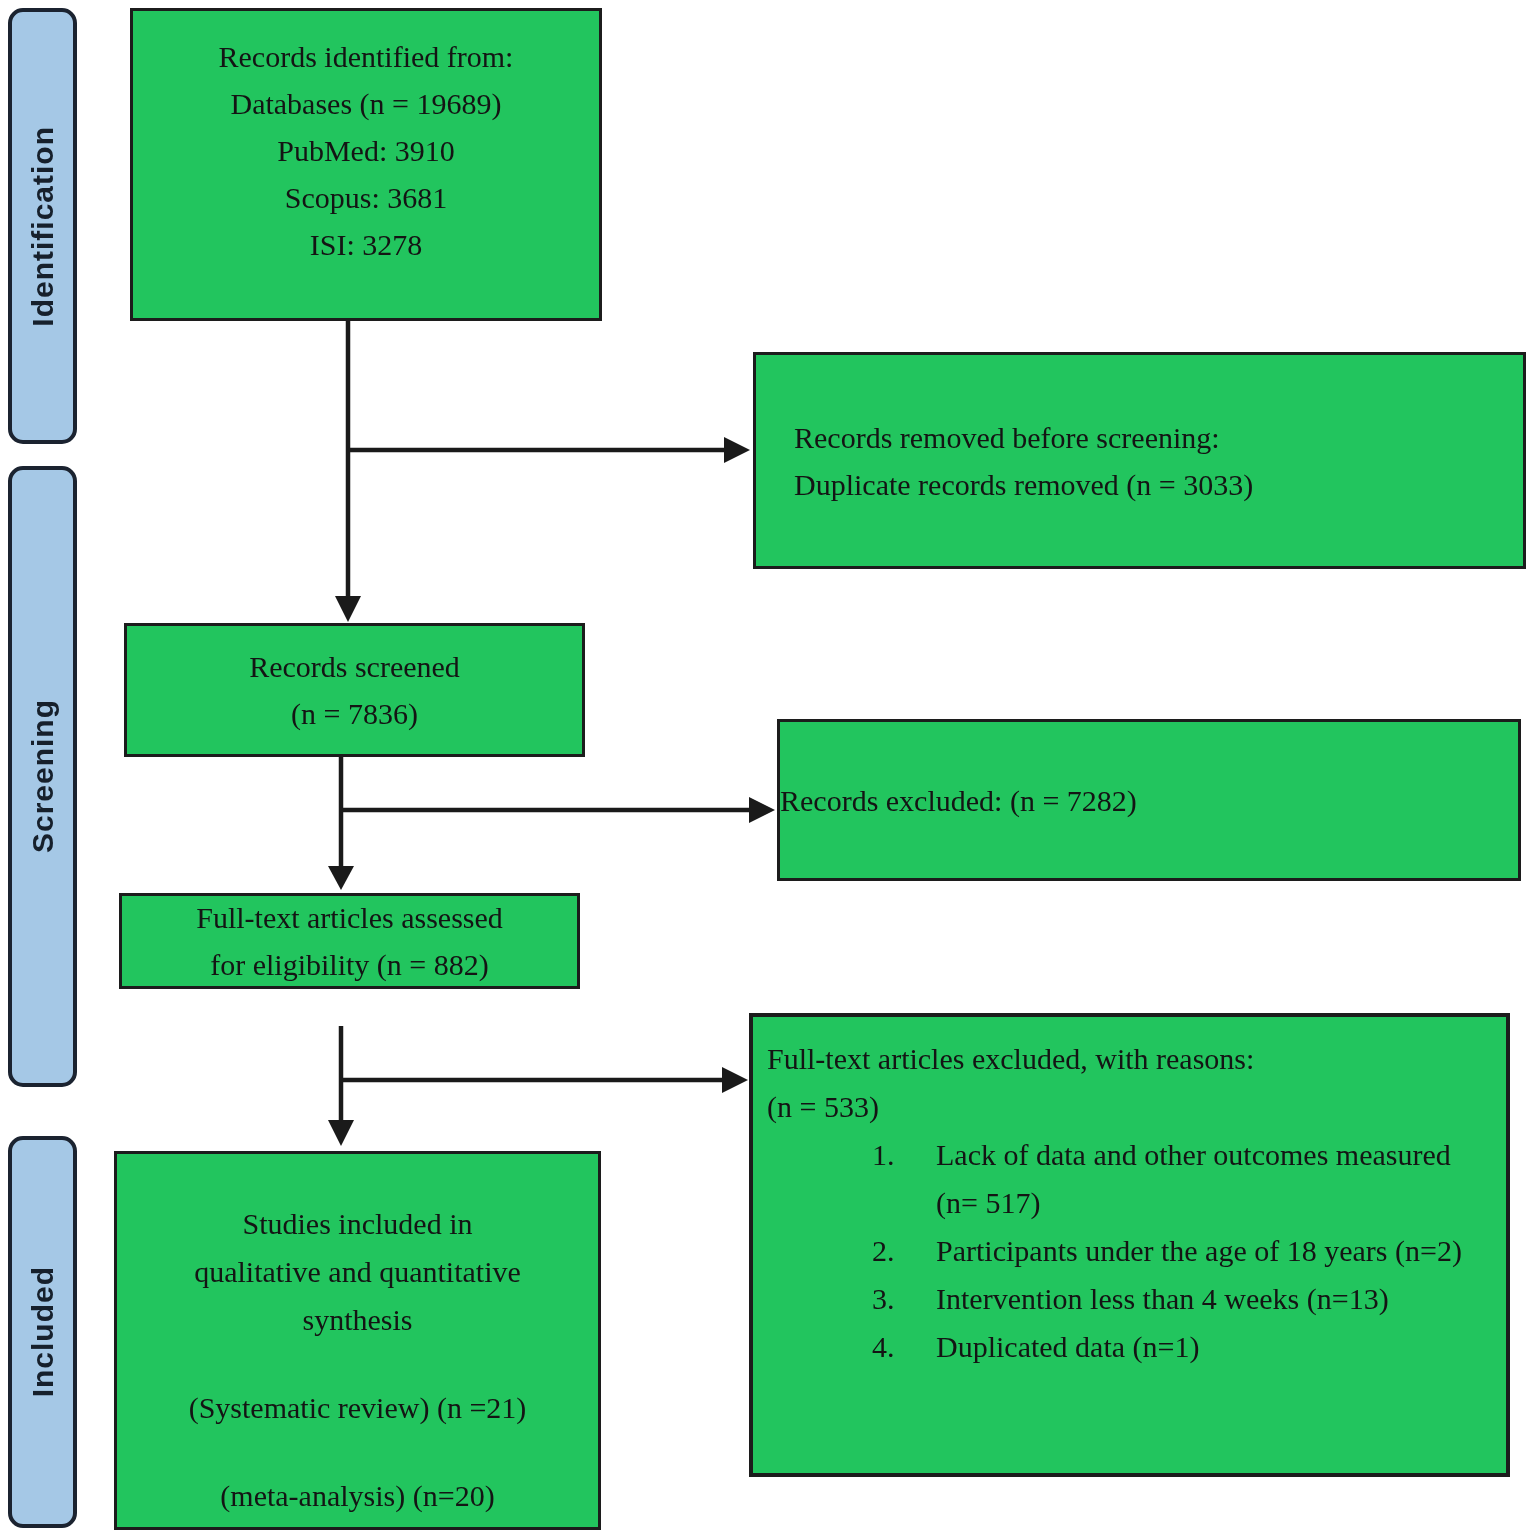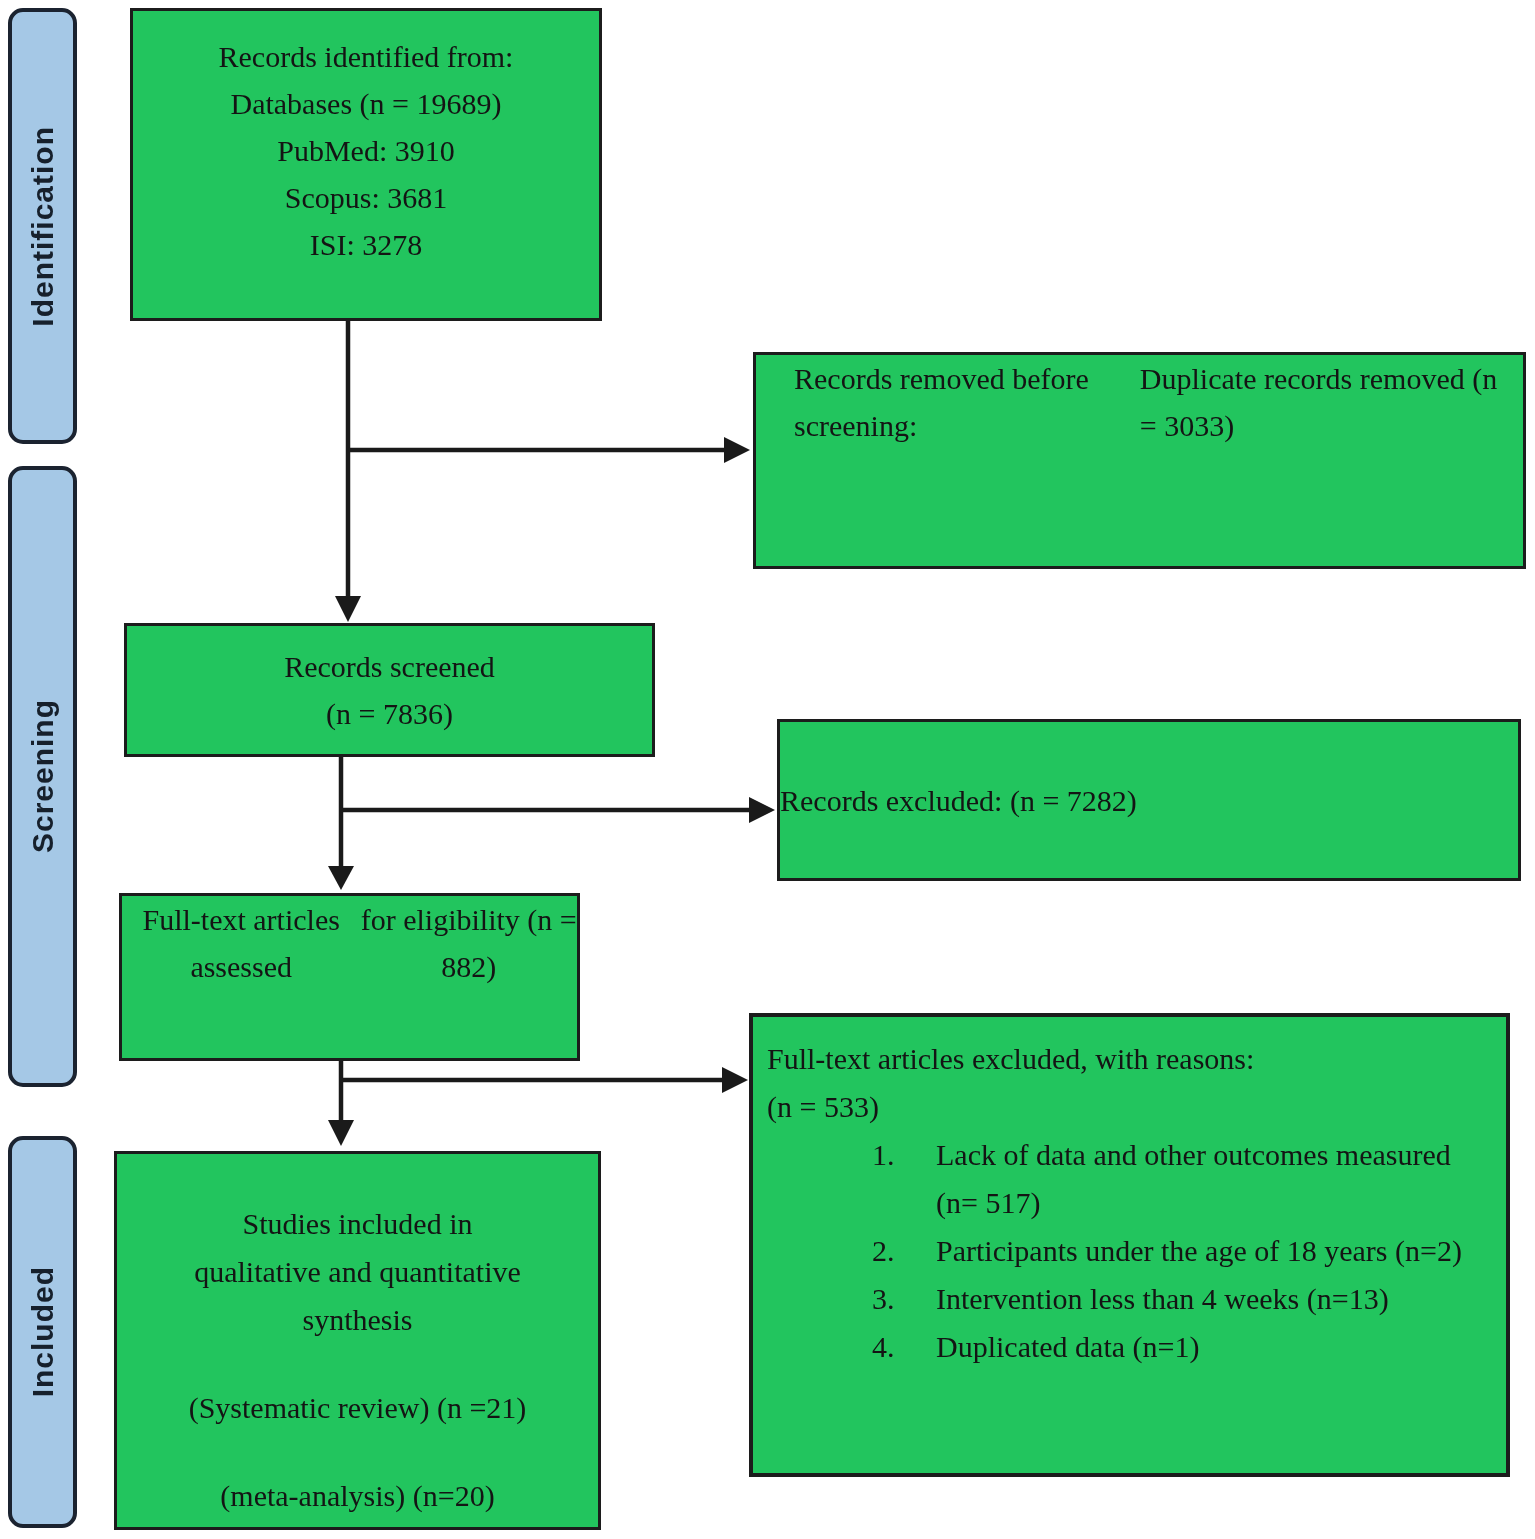--- a/index.html
+++ b/index.html
@@ -54,35 +54,35 @@
     line-height: 47px;
   }
   .center-text { text-align: center; }
 
   #box-identified {
     left: 130px; top: 8px; width: 472px; height: 313px;
     padding-top: 22px;
   }
   #box-removed {
     left: 753px; top: 352px; width: 773px; height: 217px;
-    display: flex; flex-direction: row; justify-content: center;
+    display: flex; flex-direction: column; justify-content: center;
     padding-left: 38px; padding-right: 10px;
   }
   #box-screened {
-    left: 124px; top: 623px; width: 531px; height: 134px;
+    left: 124px; top: 623px; width: 461px; height: 134px;
     display: flex; flex-direction: column; justify-content: center;
   }
   #box-excluded {
     left: 777px; top: 719px; width: 744px; height: 162px;
     display: flex; flex-direction: column; justify-content: center;
     padding-left: 0; padding-right: 10px;
   }
   #box-fulltext {
-    left: 119px; top: 893px; width: 461px; height: 168px;
-    display: flex; flex-direction: row; justify-content: center;
+    left: 119px; top: 893px; width: 461px; height: 96px;
+    display: flex; flex-direction: column; justify-content: center;
   }
   #box-fulltext-excluded {
     left: 749px; top: 1013px; width: 761px; height: 464px;
     border-width: 4px;
     padding: 18px 18px 0 14px;
     line-height: 48px;
   }
   #box-included-studies {
     left: 114px; top: 1151px; width: 487px; height: 379px;
     padding-top: 46px;

